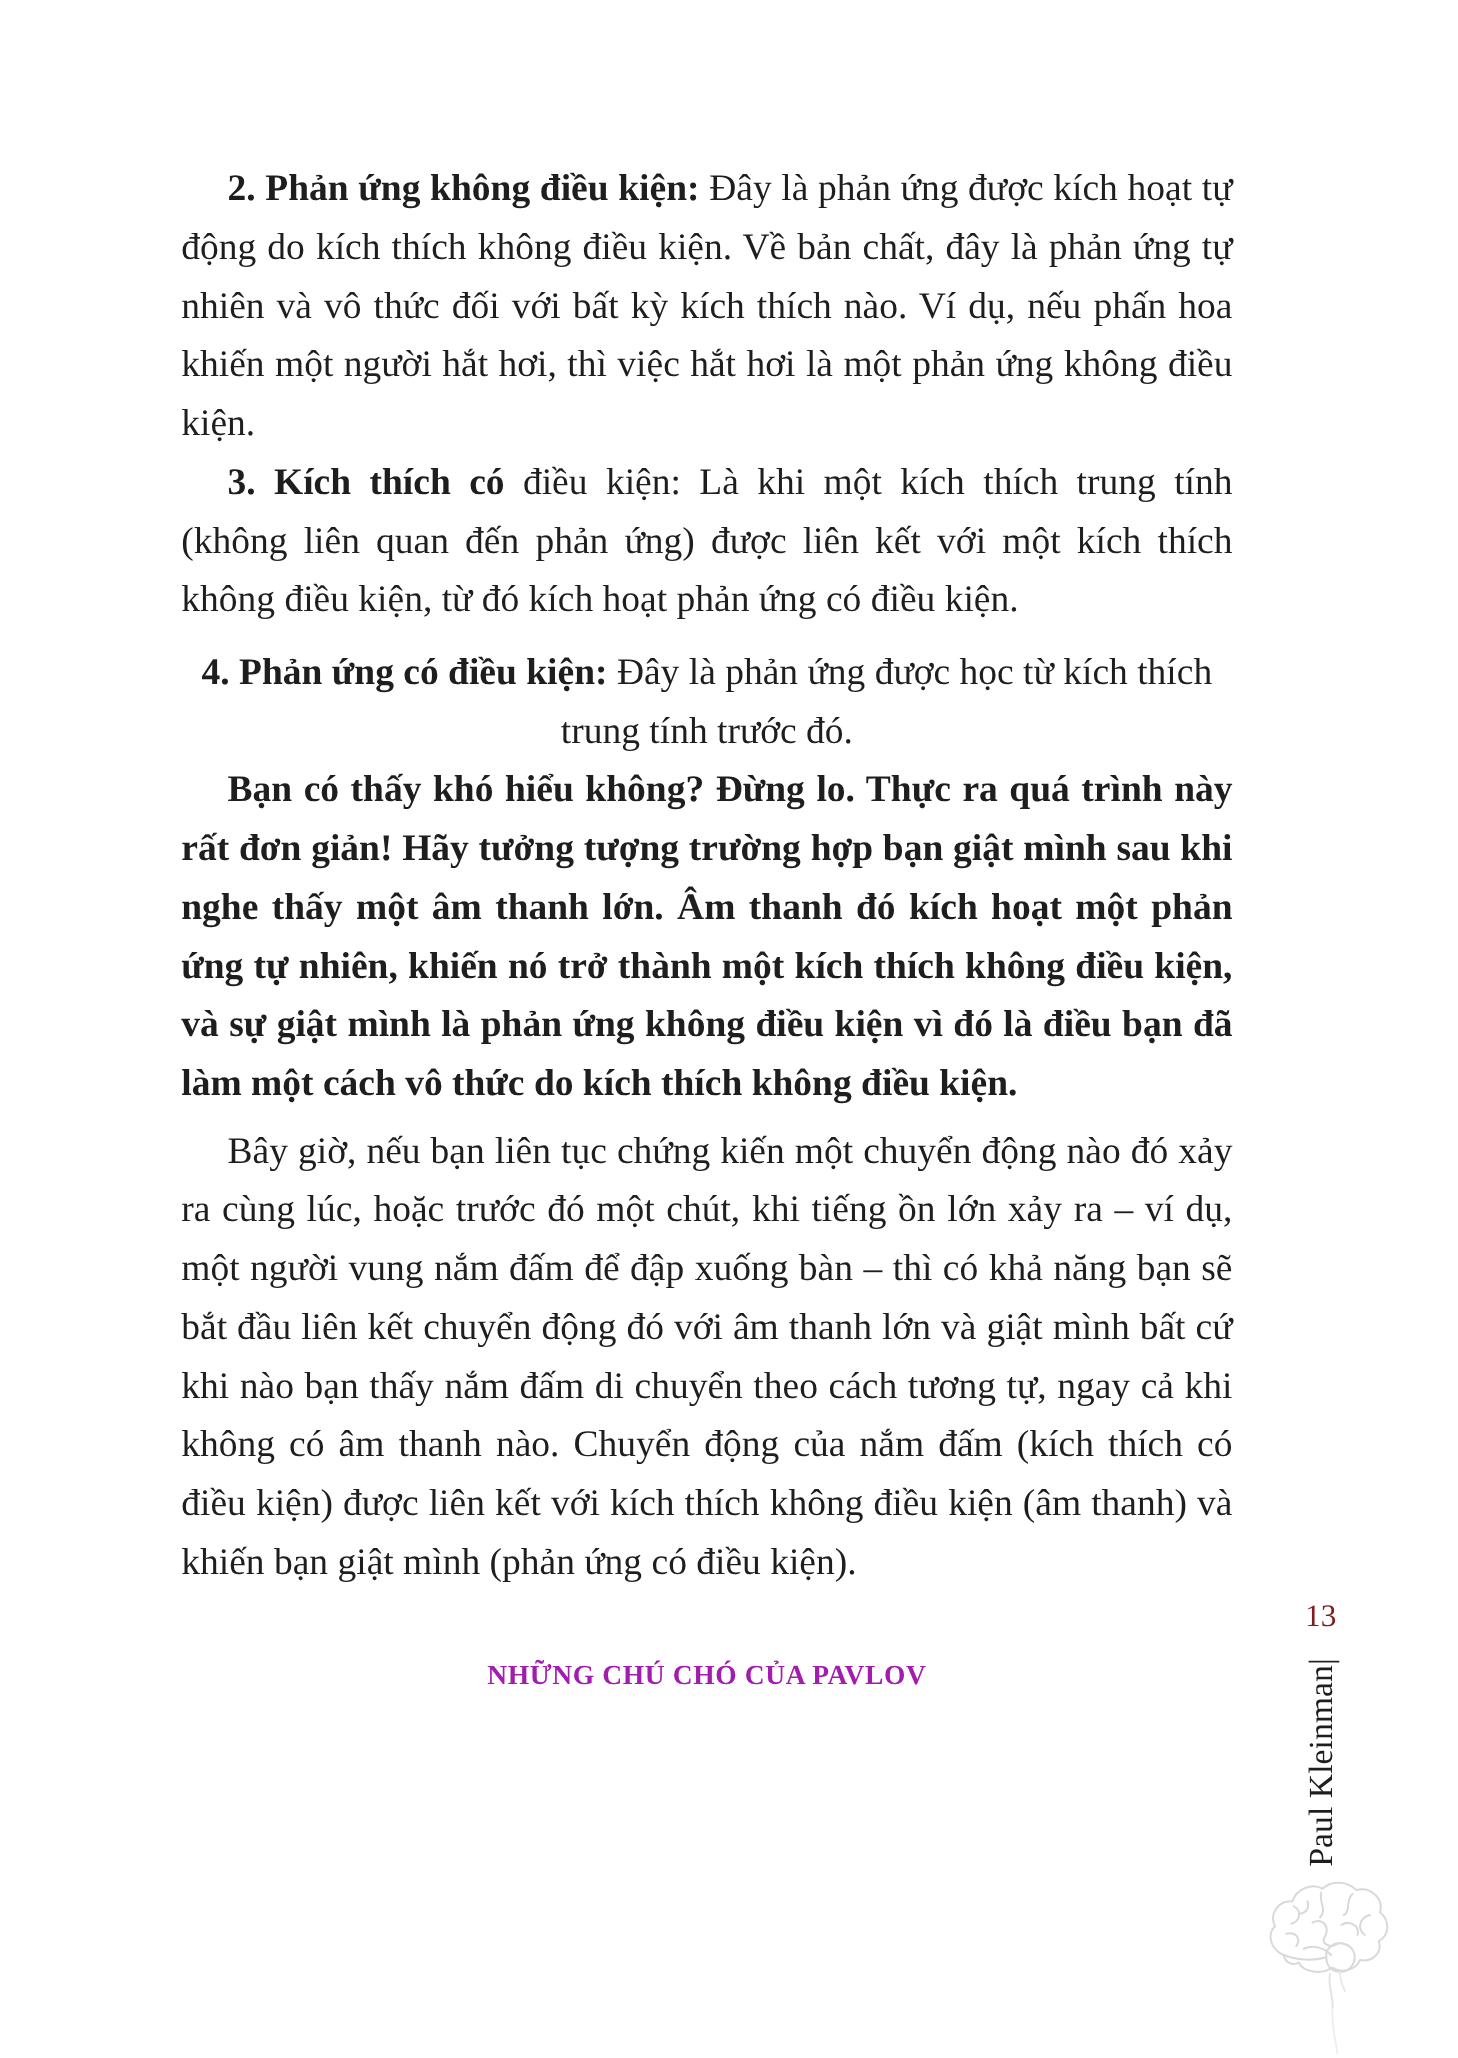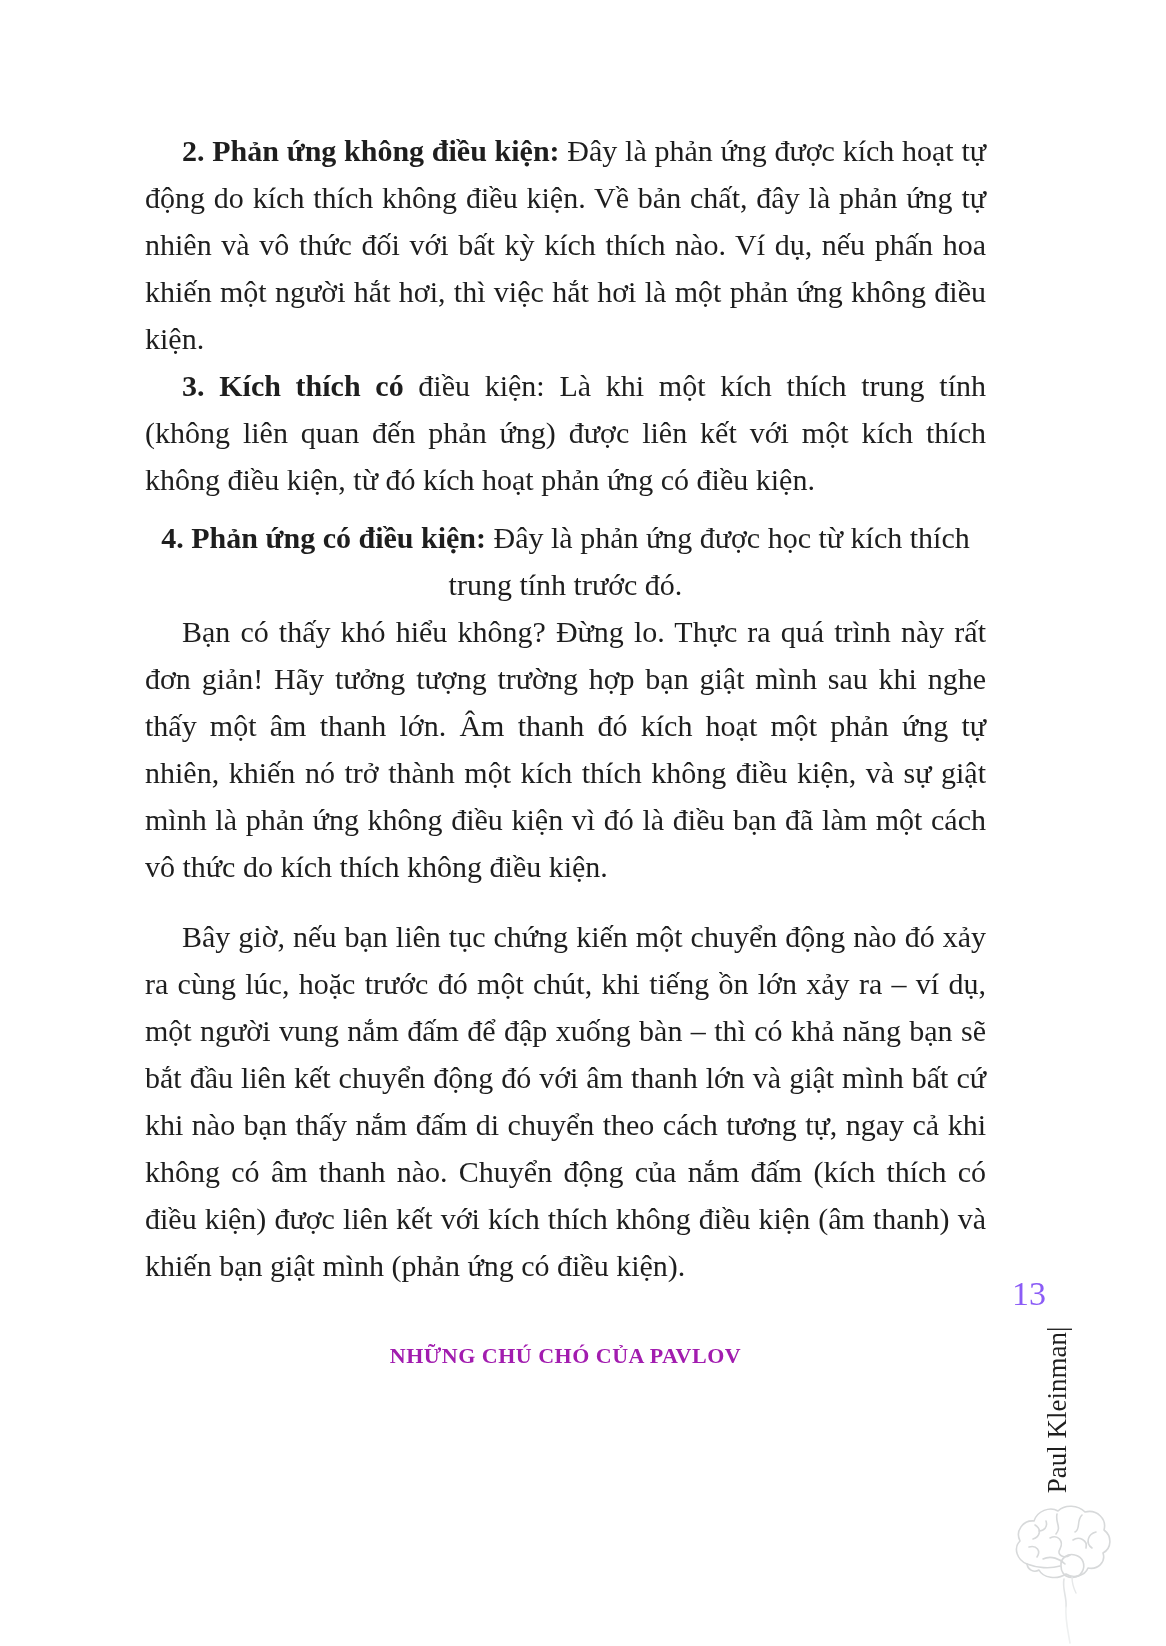--- a/index.html
+++ b/index.html
@@ -27,39 +27,39 @@
       margin: 0;
       font-size: 30px;
       line-height: 47px;
       text-align: justify;
       color: #1e1e1e;
     }
     .para b { font-weight: bold; }
     .indent { text-indent: 37px; }
     .para-3 { }
     .para-4 { margin-top: 11px; text-align: center; }
-    .para-5 { margin-top: 0; }
-    .para-6 { margin-top: 23px; }
+    .para-5 { margin-top: 0; font-weight: bold; }
+    .para-6 { margin-top: 7px; }
     .section-heading {
       margin: 46px 0 0 0;
       text-align: center;
       font-size: 22px;
       line-height: 42px;
       font-weight: 700;
       letter-spacing: 0.5px;
       color: #a21caf;
     }
     .closing { margin-top: 24px; }
     .page-number {
       position: absolute;
-      left: 1012px;
+      left: 1044px;
       top: 1278px;
-      font-size: 34px;
+      font-size: 25px;
       line-height: 32px;
-      color: #8b5cf6;
+      color: #7f1d1d;
     }
     .author-vertical {
       position: absolute;
       left: 1057px;
       top: 1410px;
       transform: translate(-50%, -50%) rotate(-90deg);
       white-space: nowrap;
       font-size: 27px;
       color: #1e1e1e;
     }

